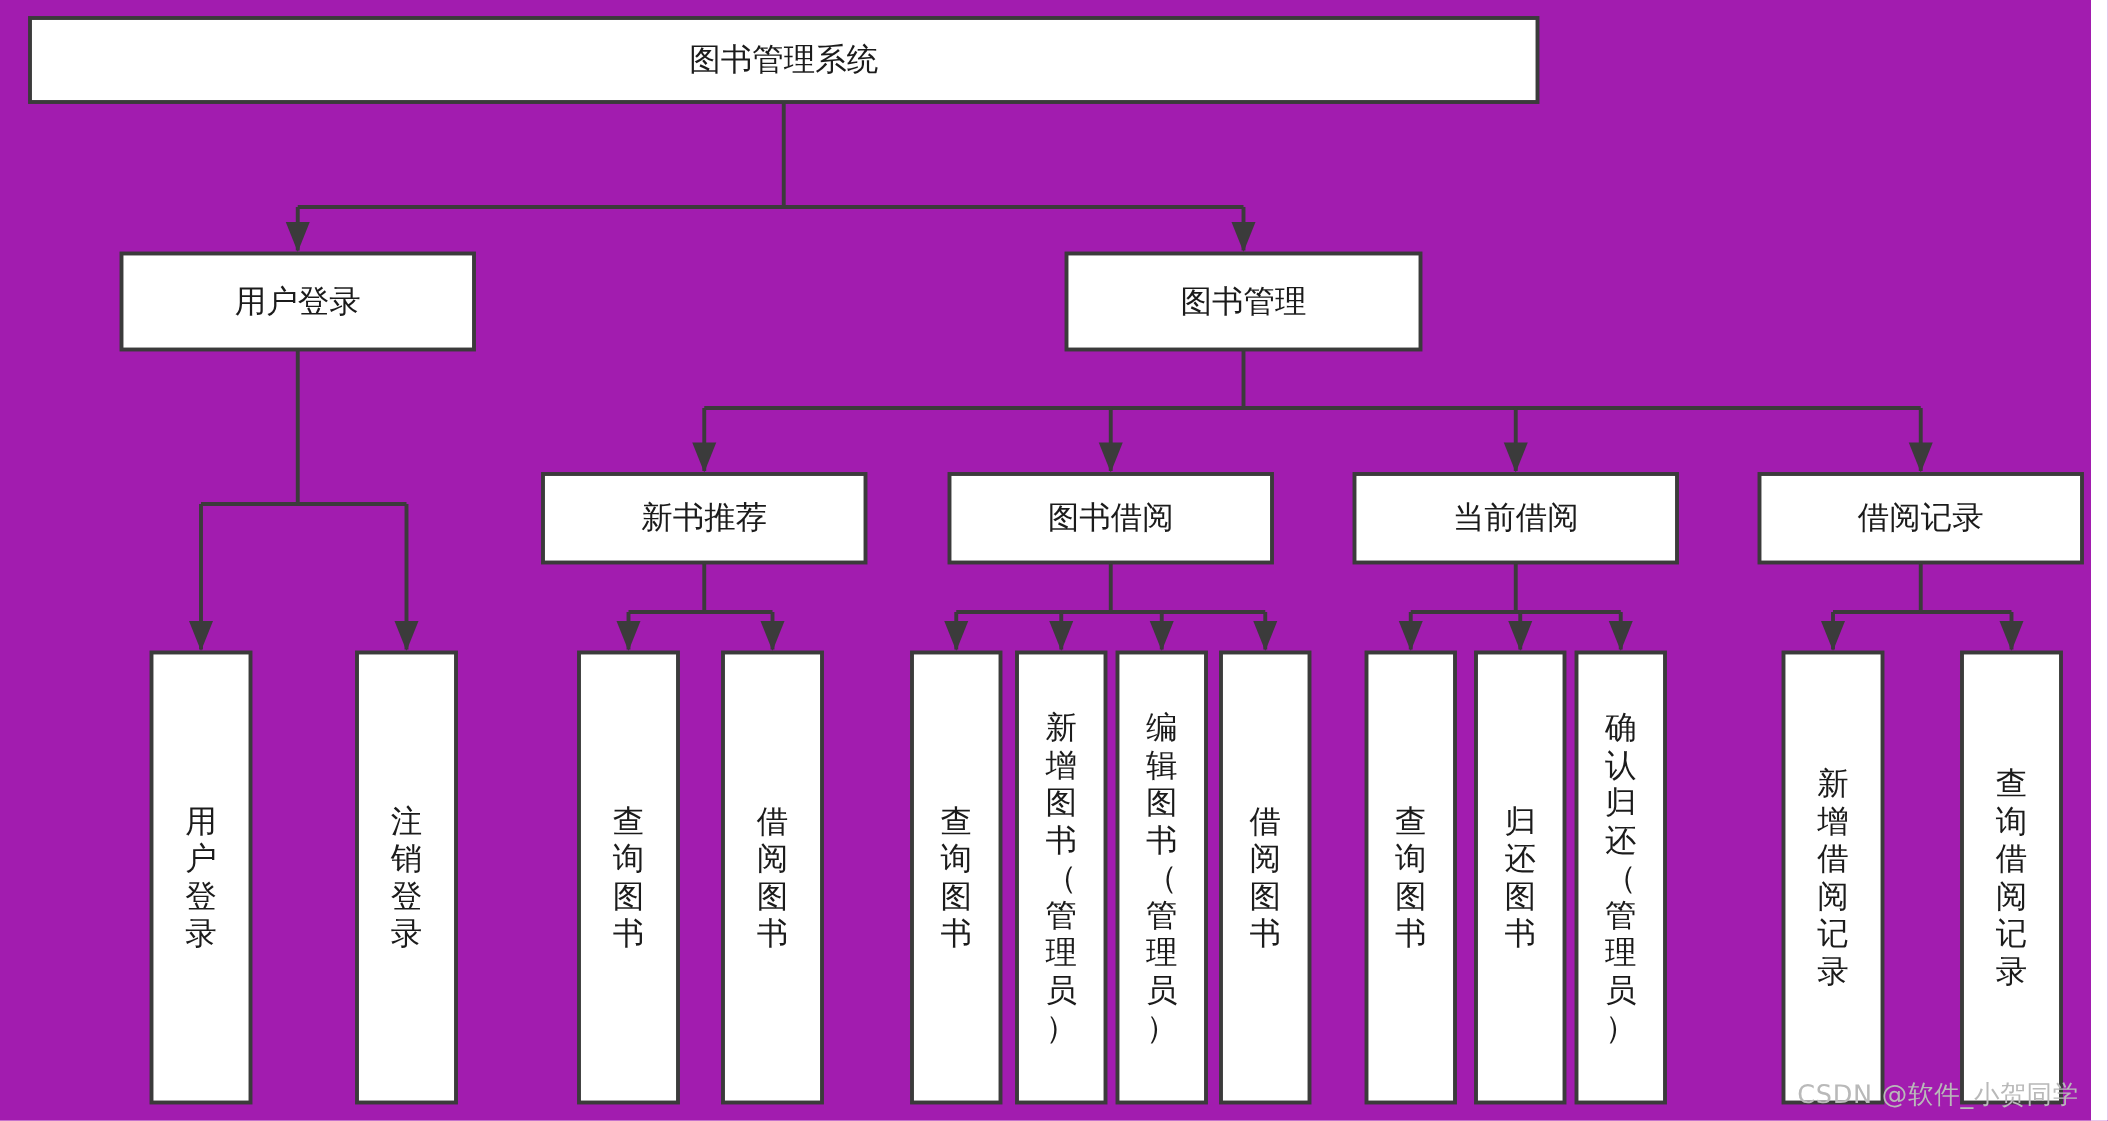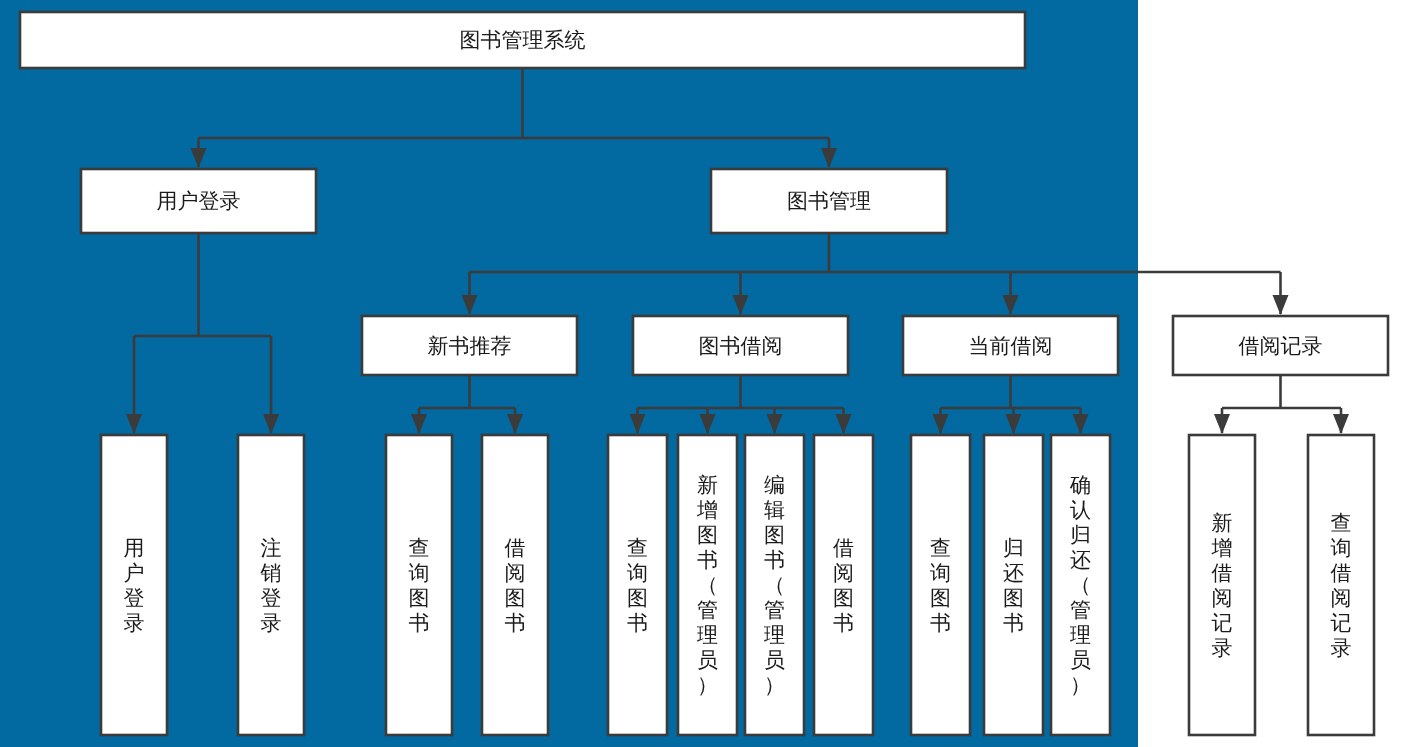--- a/index.html
+++ b/index.html
@@ -8,23 +8,23 @@
     background: #ffffff;
   }
   body {
     width: 1405px;
     height: 747px;
     font-family: "DejaVu Sans", "Liberation Sans", sans-serif;
     overflow: hidden;
   }
   #diagram-root {
     position: relative;
-    width: 1138px;
+    width: 1394px;
     height: 747px;
-    background: #0369a1;
+    background: #a21caf;
   }
   svg#tree-svg {
     position: absolute;
     left: 0;
     top: 0;
     width: 1405px;
     height: 747px;
   }
   .node-rect {
     fill: #ffffff;
@@ -201,13 +201,14 @@
         <g>
           <rect x="1189" y="435" width="66" height="300" class="node-rect"></rect>
           <text x="1222" class="node-label-vertical" y="529.5"><tspan x="1222" dy="0">新</tspan><tspan x="1222" dy="25">增</tspan><tspan x="1222" dy="25">借</tspan><tspan x="1222" dy="25">阅</tspan><tspan x="1222" dy="25">记</tspan><tspan x="1222" dy="25">录</tspan></text>
         </g>
         <g>
           <rect x="1308" y="435" width="66" height="300" class="node-rect"></rect>
           <text x="1341" class="node-label-vertical" y="529.5"><tspan x="1341" dy="0">查</tspan><tspan x="1341" dy="25">询</tspan><tspan x="1341" dy="25">借</tspan><tspan x="1341" dy="25">阅</tspan><tspan x="1341" dy="25">记</tspan><tspan x="1341" dy="25">录</tspan></text>
         </g>
       </g>
   </svg>
+  <div class="watermark-text">CSDN @软件_小贺同学</div>
 </div>
 
 </body></html>

